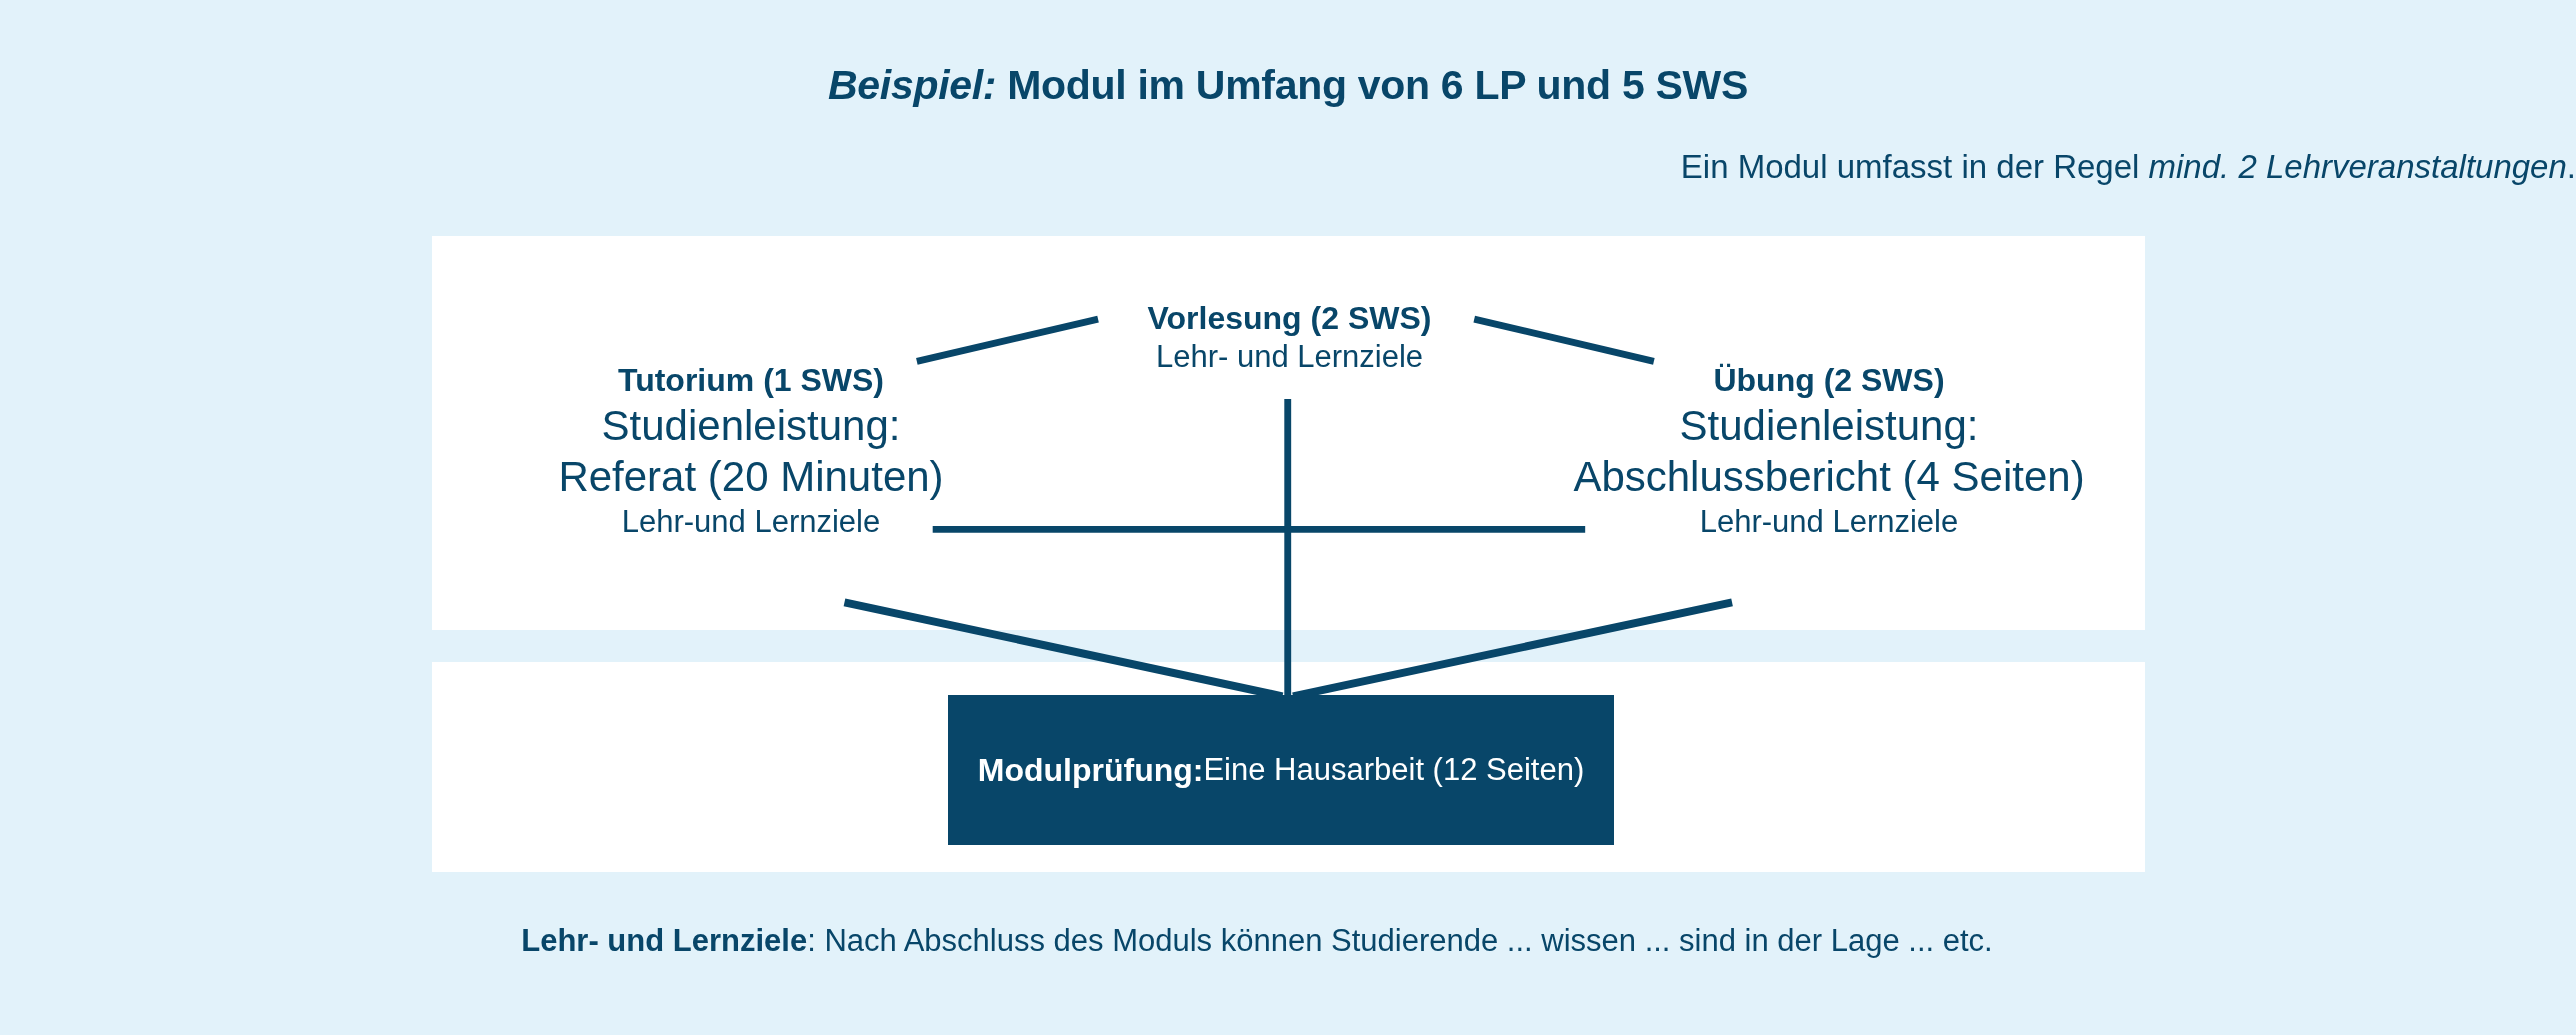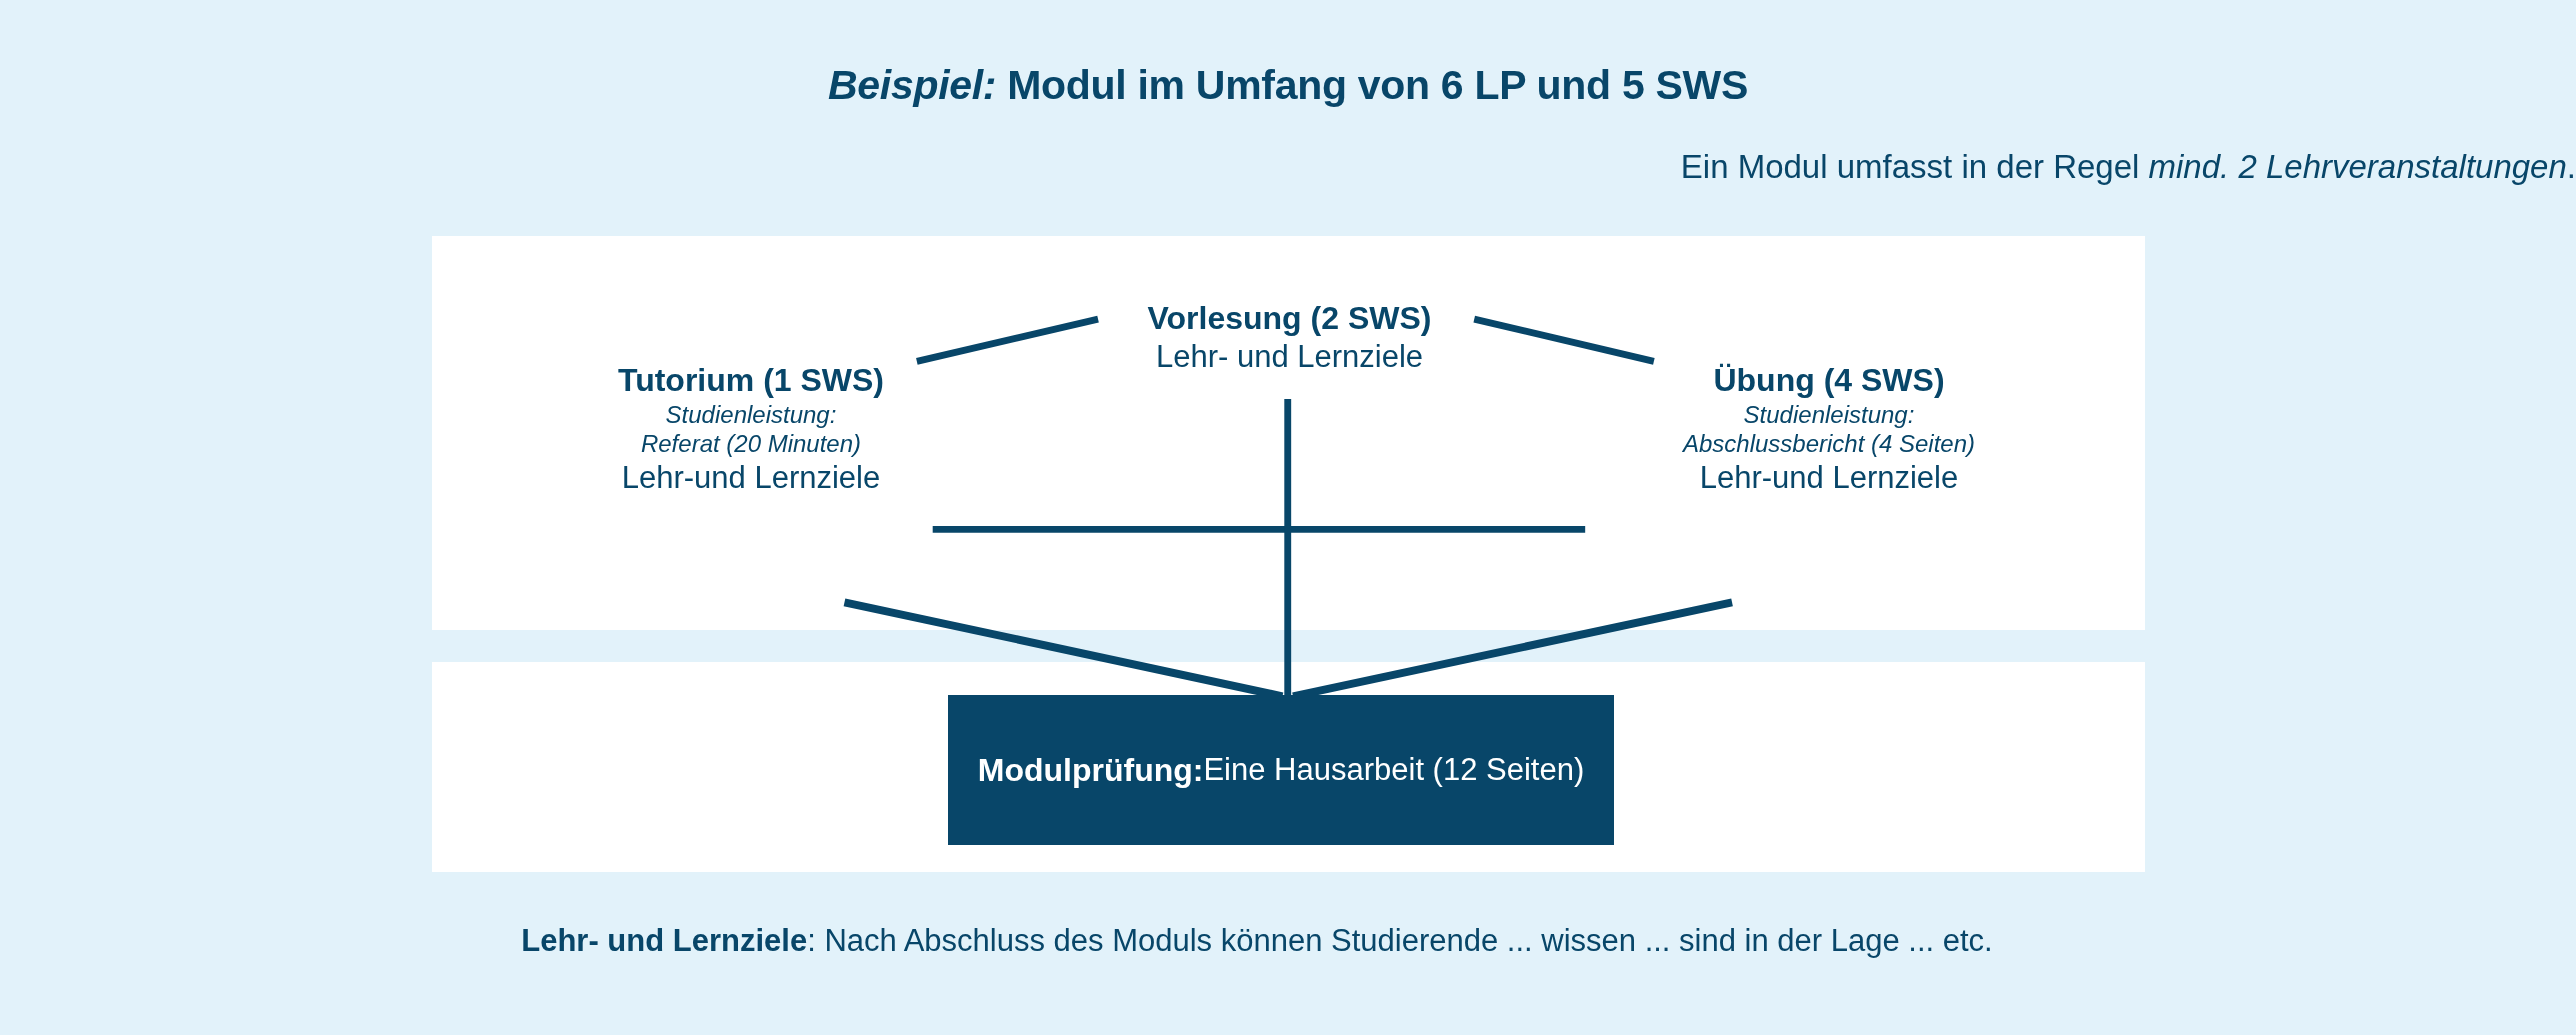--- a/index.html
+++ b/index.html
@@ -81,22 +81,21 @@
     color: #084669;
     text-align: center;
     white-space: nowrap;
   }
   .node .head {
     font-size: 32px;
     font-weight: bold;
     line-height: 1.22;
   }
   .node .ital {
-    font-size: 24px;
-    font-style: italic;
+    font-size: 42px;
     line-height: 1.22;
   }
   .node .plain {
     font-size: 31px;
     line-height: 1.22;
   }
 
   .node-vorlesung {
     left: 983px;
     top: 283px;
@@ -191,21 +190,21 @@
   </div>
 
   <div class="node node-tutorium">
     <div class="head">Tutorium (1 SWS)</div>
     <div class="ital">Studienleistung:</div>
     <div class="ital">Referat (20 Minuten)</div>
     <div class="plain">Lehr-und Lernziele</div>
   </div>
 
   <div class="node node-uebung">
-    <div class="head">Übung (4 SWS)</div>
+    <div class="head">Übung (2 SWS)</div>
     <div class="ital">Studienleistung:</div>
     <div class="ital">Abschlussbericht (4 Seiten)</div>
     <div class="plain">Lehr-und Lernziele</div>
   </div>
 
   <div class="exam-box">
     <div class="head">Modulprüfung:</div>
     <div class="plain">Eine Hausarbeit (12 Seiten)</div>
   </div>
 

